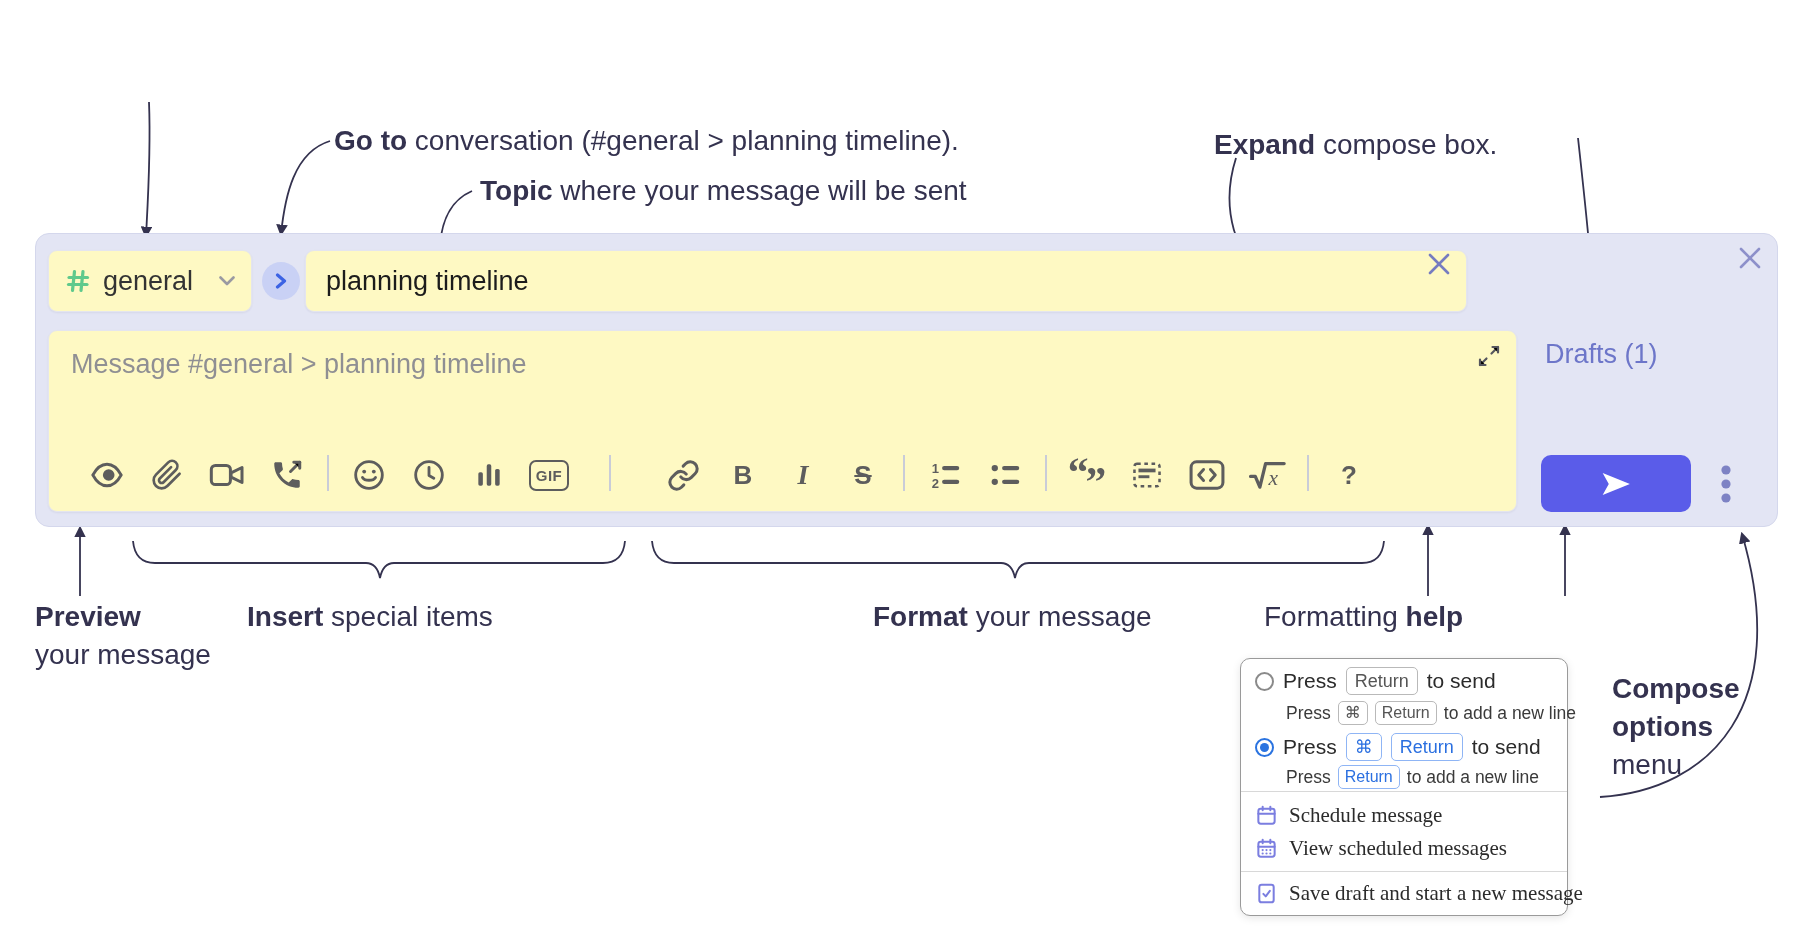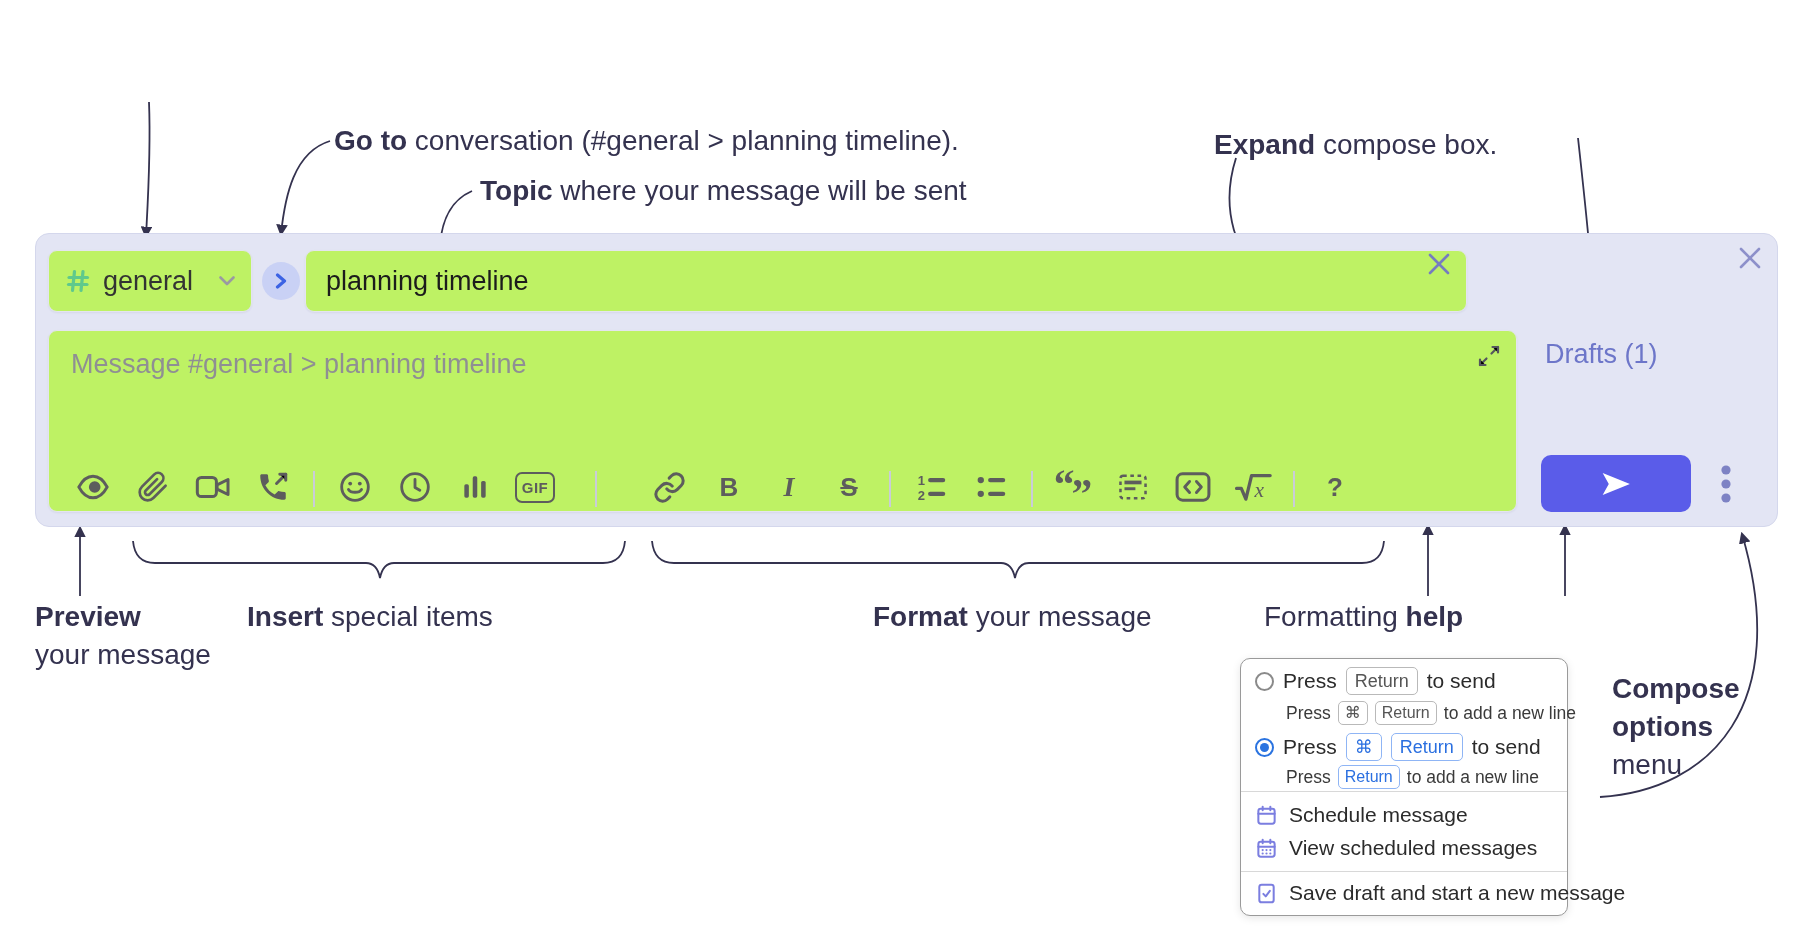--- a/index.html
+++ b/index.html
@@ -8,21 +8,21 @@
   #canvas { position:relative; width:1814px; height:944px; background:#fff; overflow:hidden; }
 
   .abs { position:absolute; }
   .ann { color:#34324f; font-size:28px; line-height:38px; white-space:nowrap; }
   .ann .b { font-weight:bold; }
   .ann .i { font-style:italic; }
 
   
   .compose { left:35px; top:233px; width:1743px; height:294px; background:#e3e5f4;
              border:1px solid #d4d7ec; border-radius:14px; }
-  .whitebox { background:#bef264; border:1px solid #e4e5ee; border-radius:9px;
+  .whitebox { background:#fef9c3; border:1px solid #e4e5ee; border-radius:9px;
               box-shadow:0 1px 2px rgba(70,70,120,.08); }
 
   .chan-select { left:48px; top:250px; width:204px; height:62px; display:flex; align-items:center;
                  gap:12px; padding:0 16px; cursor:pointer; }
   .chan-name { font-size:27px; color:#333; flex:1; }
 
   .goto-btn { left:262px; top:262px; width:38px; height:38px; border-radius:50%;
               background:#c9d1f5; display:flex; align-items:center; justify-content:center; cursor:pointer; }
 
   .topic-input-wrap { left:305px; top:250px; width:1162px; height:62px; display:flex; align-items:flex-start; }
@@ -32,21 +32,21 @@
   .close-x { left:1736px; top:244px; width:28px; height:28px; cursor:pointer; }
   .clear-x { width:26px; height:26px; margin-right:14px; cursor:pointer; flex:0 0 auto; }
 
   .msgbox { left:48px; top:330px; width:1469px; height:182px; }
   .msg-textarea { position:absolute; left:10px; top:8px; width:1420px; height:70px; border:none; outline:none;
                   resize:none; background:transparent; font-family:"Liberation Sans",sans-serif;
                   font-size:27px; color:#1c1c1c; padding:10px 12px; }
   .msg-textarea::placeholder { color:#8f8f93; opacity:1; }
   .expand-btn { position:absolute; right:14px; top:12px; width:26px; height:26px; cursor:pointer; }
 
-  .toolbar { position:absolute; left:2px; bottom:4px; height:52px; display:flex; align-items:flex-end; padding:0 12px; }
+  .toolbar { position:absolute; left:16px; bottom:4px; height:52px; display:flex; align-items:flex-start; padding:0 12px; }
   .tb { width:40px; height:40px; display:flex; align-items:center; justify-content:center;
         color:#5d5d5d; cursor:pointer; margin:0 10px; flex:0 0 auto; }
   .tb svg { display:block; }
   .tb-txt { font-size:26px; font-weight:bold; color:#5d5d5d; }
   .sep { width:2px; height:36px; background:#c9ccd8; margin:0 10px; flex:0 0 auto; }
   .sep.wide { margin:0 42px 0 30px; }
   .gif-box { border:2.5px solid #5d5d5d; border-radius:7px; width:47px; height:31px;
              display:flex; align-items:center; justify-content:center;
              font-size:15px; font-weight:bold; letter-spacing:.5px; color:#5d5d5d; }
 
@@ -65,21 +65,21 @@
   .prow.sub { left:45px; font-size:17.5px; color:#3a3a3a; gap:7px; }
   .radio { width:19px; height:19px; border:2px solid #8a8a8a; border-radius:50%; flex:0 0 auto; }
   .radio.sel { border-color:#2a73e0; display:flex; align-items:center; justify-content:center; }
   .radio.sel::after { content:""; width:9px; height:9px; border-radius:50%; background:#2a73e0; }
   .key { display:inline-block; border:1.5px solid #b9b9b9; border-radius:5px; padding:0 8px;
          font-size:18px; line-height:26px; color:#555; background:#fff; }
   .key.sm { font-size:16px; line-height:22px; padding:0 6px; }
   .key.blue { border-color:#8fb5f5; color:#2a6fe0; }
   .pdivider { position:absolute; left:0; right:0; height:0; border-top:1.5px solid #d8d8d8; }
   .pitem { position:absolute; left:14px; right:10px; display:flex; align-items:center; gap:11px;
-           font-size:21px; color:#2b2b2b; cursor:pointer; white-space:nowrap; }
+           font-size:21px; color:#2b2b2b; cursor:pointer; white-space:nowrap;font-family:Liberation Serif, serif; }
   .pitem svg { flex:0 0 auto; }
 
   .overlay { left:0; top:0; width:1814px; height:944px; pointer-events:none; }
 </style>
 </head>
 <body>
 
 <div id="canvas">
 
   <svg class="abs overlay" viewBox="0 0 1814 944" fill="none">

